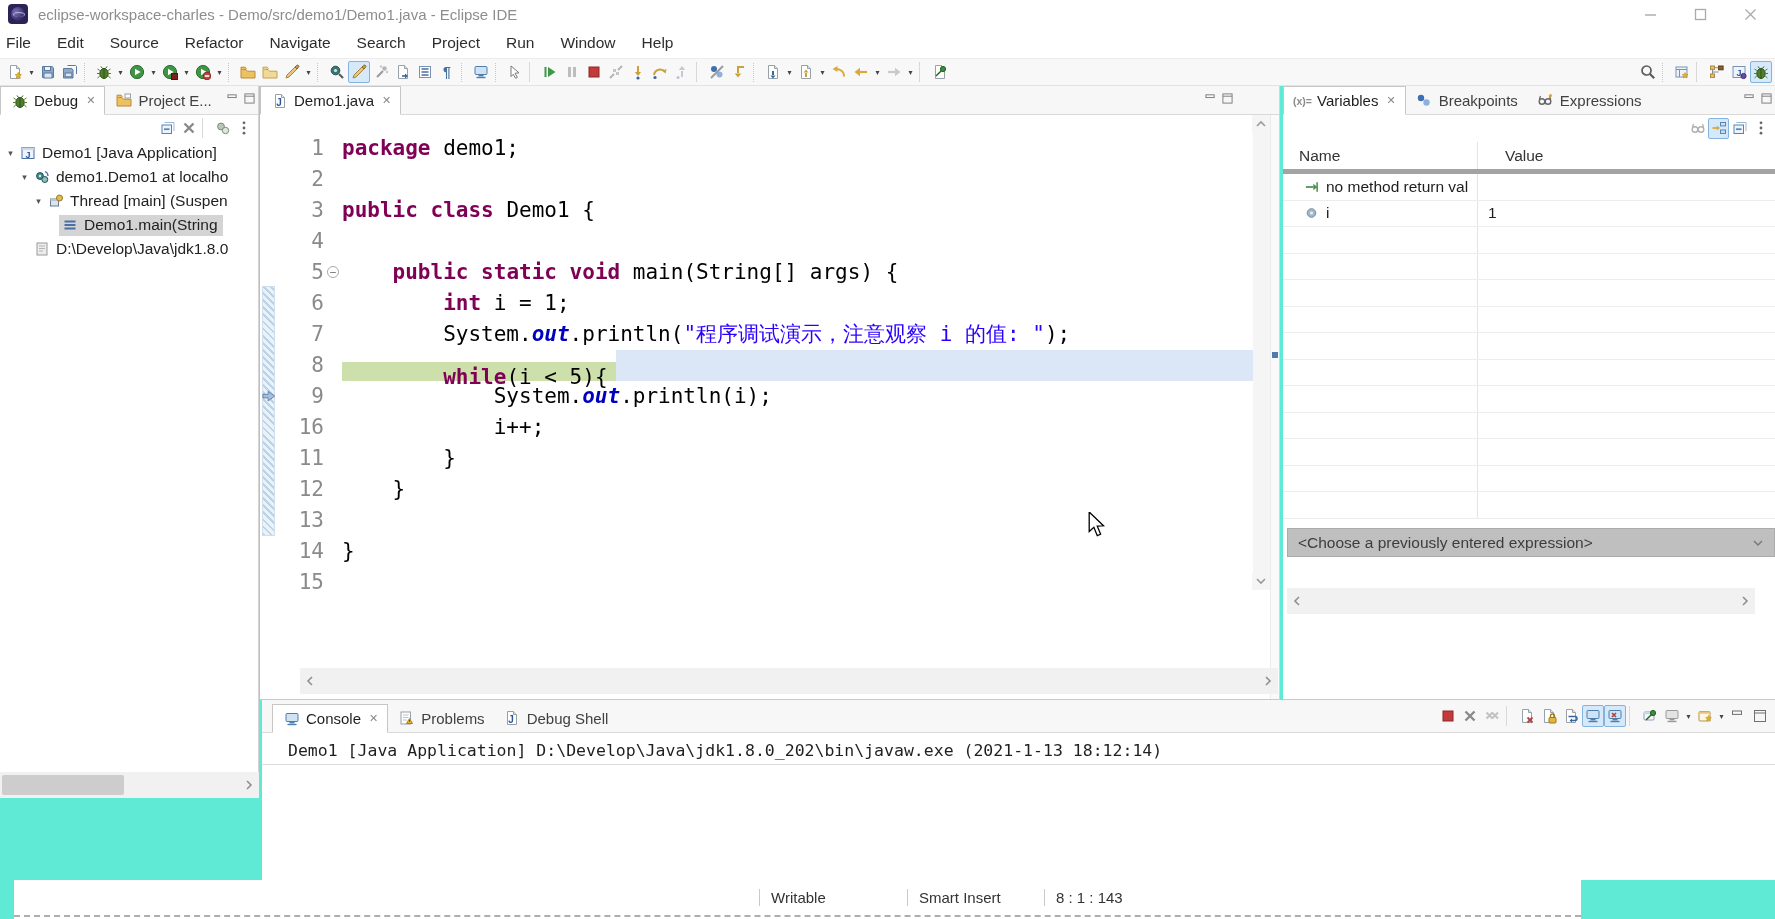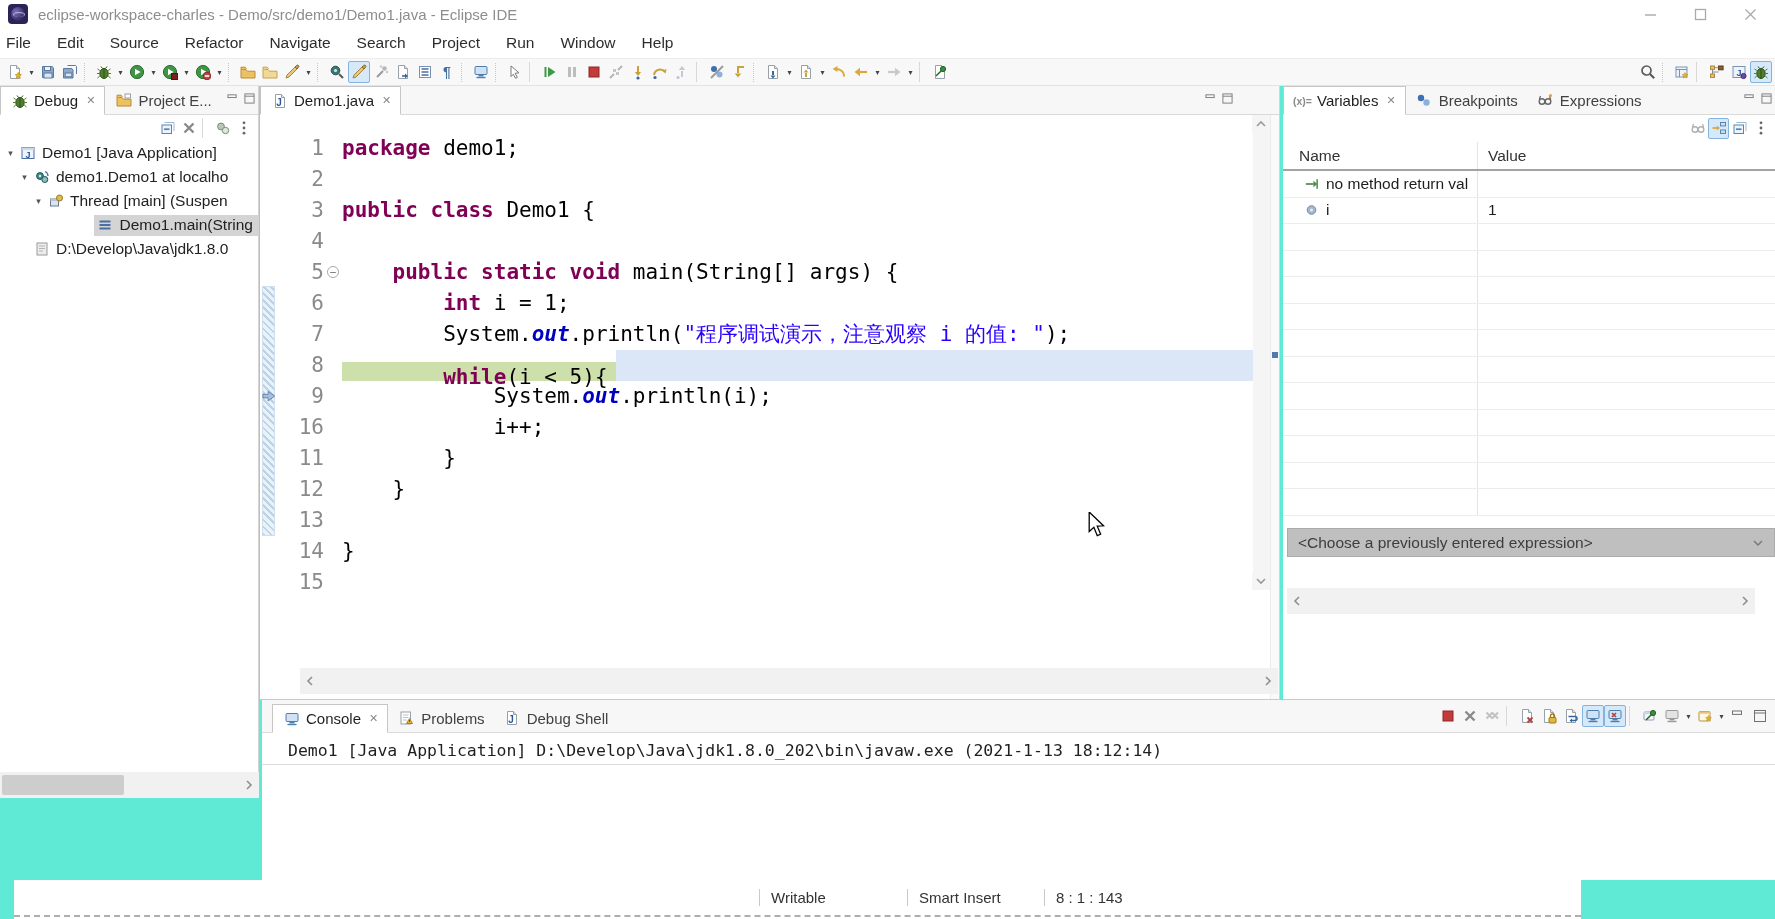--- a/index.html
+++ b/index.html
@@ -71,21 +71,21 @@
   .eline.current .bluefill{flex:1;background:#dbe7f6;}
   .eline.current{width:100%;}
   .range-strip{position:absolute;left:2px;width:11px;
      background:repeating-linear-gradient(45deg,#bcd2e6 0 2px,#eaf2f9 2px 5px);border:1px solid #cfdfee;}
   .ip-marker{position:absolute;left:2px;width:14px;height:12px;}
   .vscroll{position:absolute;right:8px;top:29px;width:18px;background:#f5f5f5;}
   .overview{position:absolute;right:0;top:29px;width:8px;bottom:0;background:#fafafa;border-left:1px solid #ececec;}
   .ov-mark{position:absolute;right:1px;width:6px;height:6px;background:#4d7ab0;}
   
   .vtable{font-size:15.5px;position:absolute;left:0;right:0;}
-  .vhead{height:27px;display:flex;align-items:center;border-bottom:2px solid #a3a3a3;color:#333;}
+  .vhead{height:27px;display:flex;align-items:center;border-bottom:5px solid #a3a3a3;color:#333;gap:17px;}
   .vrow{height:25.5px;display:flex;align-items:center;border-bottom:1px solid #ededed;color:#1e1e1e;}
   .c-name{width:195px;flex:none;display:flex;align-items:center;gap:6px;padding-left:16px;box-sizing:border-box;
           border-right:1px solid #e4e4e4;height:100%;overflow:hidden;white-space:nowrap;}
   .c-val{flex:1;padding-left:10px;white-space:nowrap;overflow:hidden;}
   .vrow .ticon{width:15px;height:15px;margin-left:4px;}
   .exprbar{position:absolute;left:4px;right:0;height:29px;background:#bfbfbf;border:1px solid #ababab;
      display:flex;align-items:center;color:#3d3d3d;font-size:15.5px;padding-left:10px;box-sizing:border-box;}
   .exprbar svg{position:absolute;right:10px;width:12px;height:12px;}
   
   .con-head{font-family:"DejaVu Sans Mono",monospace;font-size:16.5px;color:#1f1f1f;padding:8px 0 4px 26px;
@@ -514,21 +514,21 @@
             <span class="ticon">
               <svg viewBox="0 0 16 16">
                 <rect x="2.5" y="6" width="8" height="7" fill="#dde4ec" stroke="#6a7a90"></rect>
                 <rect x="2.5" y="6" width="8" height="2" fill="#b9c6d6"></rect>
                 <circle cx="11.5" cy="5" r="3" fill="#e3bb4e" stroke="#9a7a20"></circle>
               </svg>
             </span>
             <span>Thread [main] (Suspen</span>
           </span>
         </div>
-        <div class="trow sel" style="padding-left: 46px; justify-content: flex-end;">
+        <div class="trow sel" style="padding-left: 46px;">
           <span class="exp"></span>
           <span class="tcontent">
             <span class="ticon">
               <svg viewBox="0 0 16 16">
                 <path d="M2.5 4.5h11M2.5 8h11M2.5 11.5h11" stroke="#4a6fa5" stroke-width="2"></path>
               </svg>
             </span>
             <span>Demo1.main(String</span>
           </span>
         </div>

